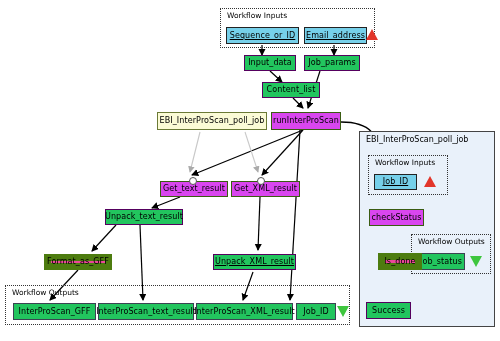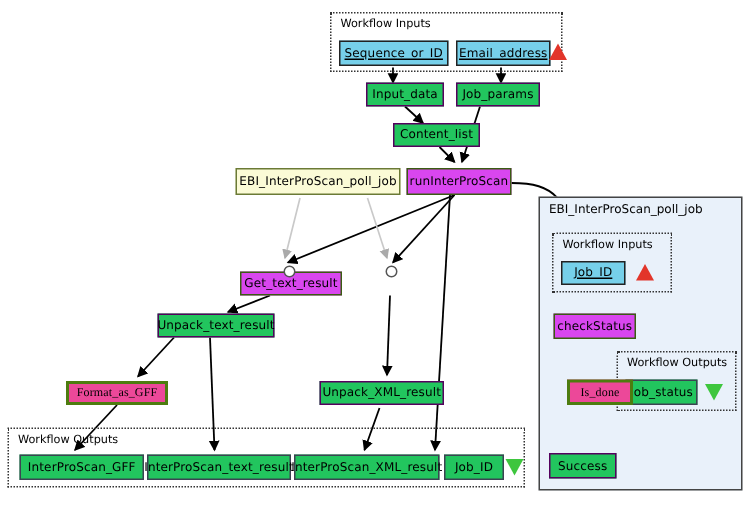--- a/index.html
+++ b/index.html
@@ -8,21 +8,21 @@
   #canvas{position:absolute;left:0;top:0;width:500px;height:341px;padding-left:28px;}
   svg#wires{position:absolute;left:0;top:0;width:500px;height:341px;pointer-events:none;}
 
   .node{position:absolute;box-sizing:border-box;display:flex;align-items:center;
         justify-content:center;border:1px solid #000;font-size:8px;line-height:1;
         white-space:nowrap;letter-spacing:0.1px;z-index:5;}
   .n-input{background:#76d0ea;border-color:#222;color:#000;text-decoration:underline;}
   .n-proc{background:#22c55e;border:1px solid #55005e;color:#000;}
   .n-green{background:#d946ef;border:1px solid #3a5c12;color:#000;}
   .n-cream{background:#fbfbd6;border:1px solid #6b7a36;color:#000;}
-  .n-tan{background:#ec4899;border:2px solid #4d7c0f;color:#000;font-family:Liberation Serif, serif;}
+  .n-tan{background:#ec4899;border:7px solid #4d7c0f;color:#000;}
   .n-out{background:#22c55e;border:1px solid #3b4352;color:#000;}
 
   .dashbox{position:absolute;box-sizing:border-box;border:1px dotted #333;z-index:1;}
   .dashbox .dlabel{position:absolute;left:6px;top:2px;font-size:7.5px;color:#000;}
 
   .panel{position:absolute;box-sizing:border-box;border:1px solid #444;
          background:#e9f1fa;z-index:1;}
   .panel .plabel{position:absolute;left:6px;top:3px;font-size:8px;color:#000;}
 
   .tri{position:absolute;width:0;height:0;z-index:6;}
@@ -105,25 +105,28 @@
   <div class="node n-green" style="left:271px;top:112px;width:70px;height:18px;">
     <span>runInterProScan</span>
   </div>
 
   <div class="port" style="left:189px;top:177px;"></div>
   <div class="port" style="left:257px;top:177px;"></div>
 
   <div class="node n-green" style="left:160px;top:181px;width:68px;height:16px;">
     <span>Get_text_result</span>
   </div>
+  <div class="node n-green" style="left:231px;top:181px;width:69px;height:16px;">
+    <span>Get_XML_result</span>
+  </div>
 
   <div class="node n-proc" style="left:105px;top:209px;width:78px;height:16px;">
     <span>Unpack_text_result</span>
   </div>
-  <div class="node n-proc" style="left:213px;top:254px;width:83px;height:16px;">
+  <div class="node n-proc" style="left:213px;top:254px;width:83px;height:16px;text-decoration:underline;">
     <span>Unpack_XML_result</span>
   </div>
   <div class="node n-tan" style="left:44px;top:254px;width:68px;height:16px;">
     <span>Format_as_GFF</span>
   </div>
 
   <div class="dashbox" style="left:5px;top:285px;width:345px;height:40px;">
     <span class="dlabel">Workflow Outputs</span>
   </div>
   <div class="node n-out" style="left:13px;top:303px;width:83px;height:17px;">

